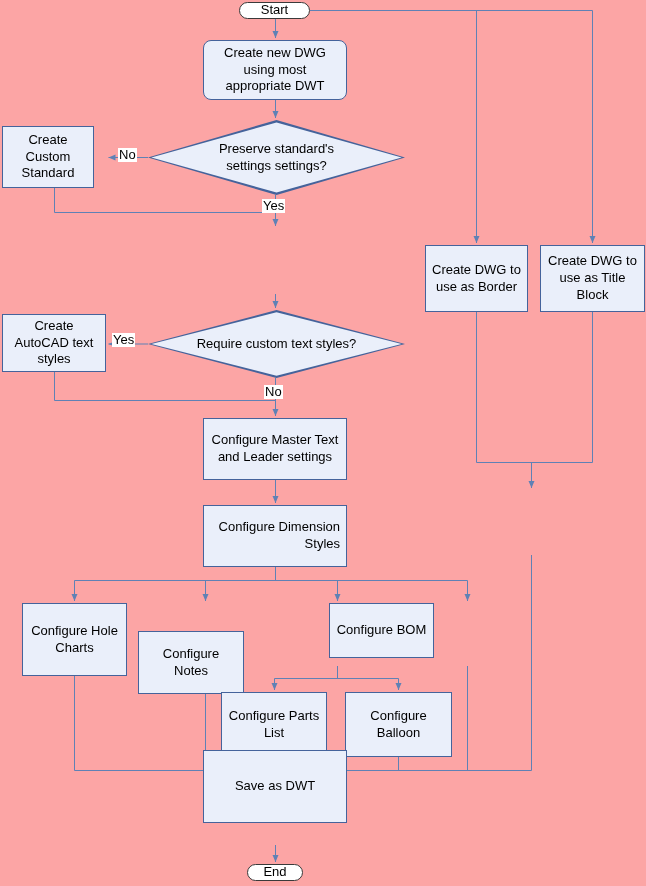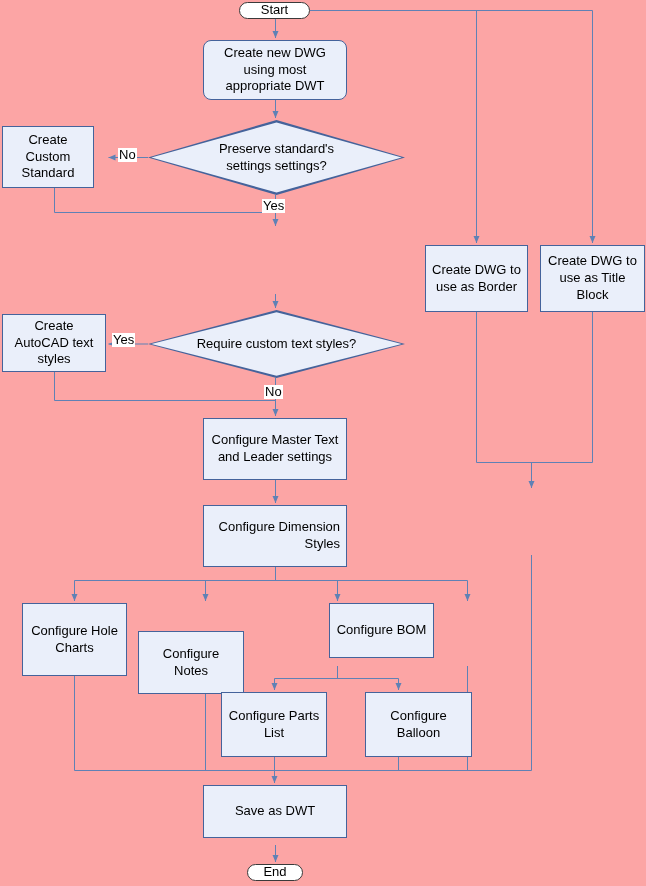--- a/index.html
+++ b/index.html
@@ -47,22 +47,22 @@
   #n-configure-layers{left:203px;top:228px;width:144px;height:66px;}
   #d-require-text{left:148px;top:310px;width:257px;height:68px;}
   #n-autocad-text{left:2px;top:314px;width:104px;height:58px;}
   #n-master-text{left:203px;top:418px;width:144px;height:62px;}
   #n-dim-styles{left:203px;top:505px;width:144px;height:62px;text-align:right;}
   #n-hole-charts{left:22px;top:603px;width:105px;height:73px;}
   #n-notes{left:138px;top:603px;width:106px;height:63px;margin-top:28px;}
   #n-bom{left:285px;top:603px;width:105px;height:55px;margin-left:44px;}
   #n-symbols{left:415px;top:603px;width:105px;height:63px;}
   #n-parts-list{left:221px;top:692px;width:106px;height:65px;}
-  #n-balloon{left:345px;top:692px;width:107px;height:65px;margin-left:20px;}
-  #n-save-dwt{left:203px;top:785px;width:144px;height:53px;}
+  #n-balloon{left:345px;top:692px;width:107px;height:65px;}
+  #n-save-dwt{left:203px;top:750px;width:144px;height:73px;}
   #end{left:247px;top:864px;width:56px;height:17px;}
   #n-border{left:425px;top:245px;width:103px;height:67px;}
   #n-title-block{left:540px;top:245px;width:105px;height:67px;}
   #n-drawing-sheets{left:480px;top:490px;width:105px;height:65px;}
 
   #lbl-preserve-no{left:118px;top:148px;}
   #lbl-preserve-yes{left:262px;top:199px;}
   #lbl-text-yes{left:112px;top:333px;}
   #lbl-text-no{left:264px;top:385px;}
 </style>

